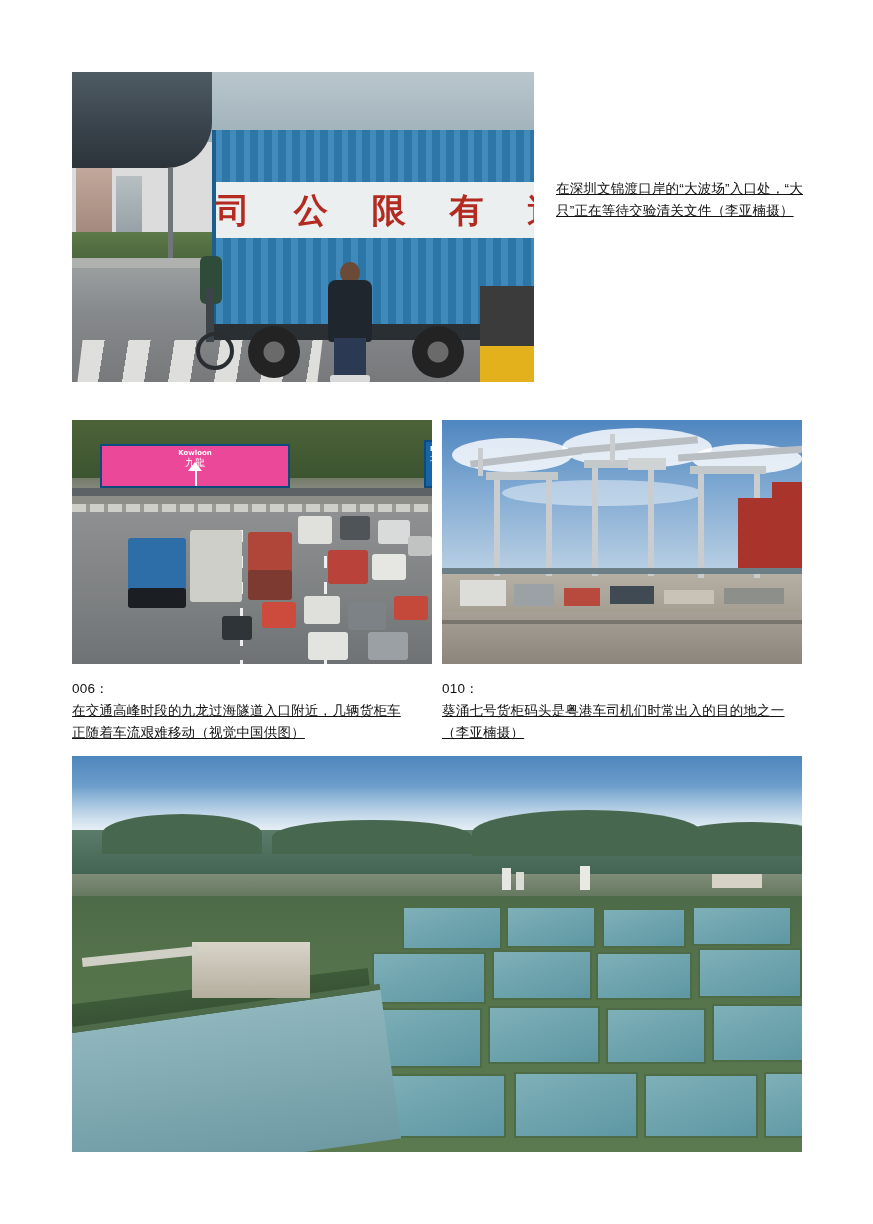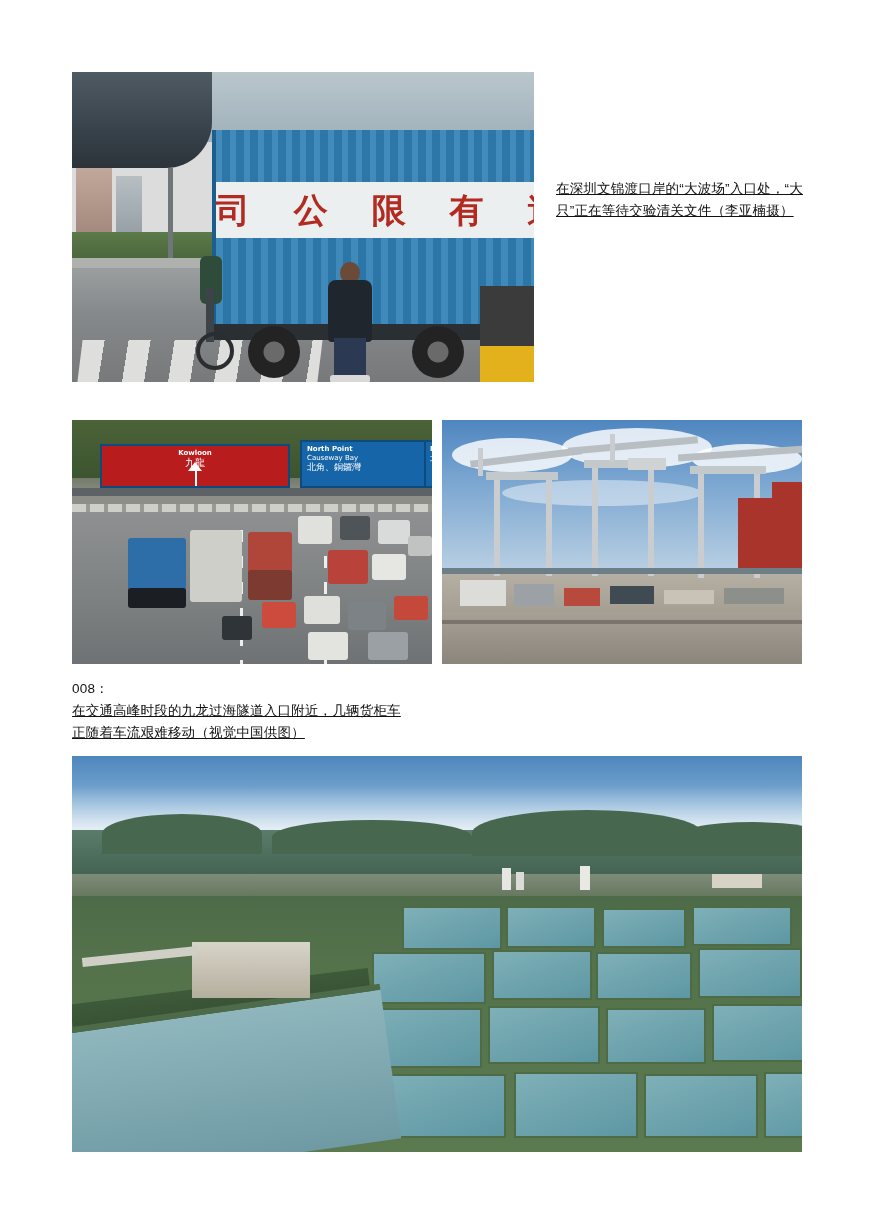--- a/index.html
+++ b/index.html
@@ -182,21 +182,21 @@
   .p9-trees {
     position: absolute; left: 0; top: 0; width: 100%; height: 58px;
     background: linear-gradient(180deg,#4c6338,#3c5430);
   }
   .p9-road {
     position: absolute; left: 0; top: 92px; width: 100%; height: 152px;
     background: linear-gradient(180deg,#8e9091 0%, #7d8081 60%, #6f7274 100%);
   }
   .p9-sign {
     position: absolute; left: 28px; top: 24px; width: 190px; height: 44px;
-    background: #b91c1c; border: 2px solid #0d4a7e;
+    background: #ec4899; border: 2px solid #0d4a7e;
     color: #fff; font-size: 7px; line-height: 9px; padding: 3px 5px; box-sizing: border-box;
     font-family: "DejaVu Sans", sans-serif;
   }
   .p9-sign2 {
     position: absolute; left: 228px; top: 20px; width: 132px; height: 48px;
     background: #1565a8; border: 2px solid #0d4a7e;
     color: #fff; font-size: 7px; line-height: 9px; padding: 3px 5px; box-sizing: border-box;
     font-family: "DejaVu Sans", sans-serif;
   }
   .p9-gantry {
@@ -351,25 +351,20 @@
     <div class="p9-bg"></div>
     <div class="p9-trees"></div>
 
     <div class="p9-sign">
       <div style="text-align:center;font-weight:bold;">Kowloon</div>
       <div style="text-align:center;font-size:10px;">九龍</div>
       <div style="position:absolute;left:50%;top:22px;width:2px;height:18px;background:#fff;"></div>
       <div style="position:absolute;left:calc(50% - 7px);top:16px;width:0;height:0;border-left:7px solid transparent;border-right:7px solid transparent;border-bottom:9px solid #fff;"></div>
     </div>
 
-    <div class="p9-sign2">
-      <div style="font-weight:bold;">North Point</div>
-      <div>Causeway Bay</div>
-      <div style="font-size:9px;">北角、銅鑼灣</div>
-    </div>
 
     <div style="position:absolute;left:352px;top:20px;width:56px;height:48px;background:#1565a8;border:2px solid #0d4a7e;color:#fff;font-size:7px;line-height:9px;padding:3px 4px;box-sizing:border-box;font-family:'DejaVu Sans',sans-serif;">
       <div style="font-weight:bold;">North Po</div>
       <div style="font-size:9px;">北角</div>
     </div>
 
     <div class="p9-gantry"></div>
     <div class="p9-barrier"></div>
     <div class="p9-road"></div>
 
@@ -390,21 +385,21 @@
     <div class="car" style="left:232px;top:176px;width:36px;height:28px;background:#dfe0dc;"></div>
     <div class="car" style="left:276px;top:182px;width:38px;height:28px;background:#7d8287;"></div>
     <div class="car" style="left:322px;top:176px;width:34px;height:24px;background:#c4493b;"></div>
     <div class="car" style="left:150px;top:196px;width:30px;height:24px;background:#2f3439;"></div>
     <div class="car" style="left:236px;top:212px;width:40px;height:28px;background:#e3e4e0;"></div>
     <div class="car" style="left:296px;top:212px;width:40px;height:28px;background:#9aa0a4;"></div>
     <div class="car" style="left:336px;top:116px;width:24px;height:20px;background:#c0c3c2;"></div>
   </div>
 
   <div class="caption" id="cap009">
-    <span class="num">008：</span>
+    <span class="num">006：</span>
     <span class="txt">在交通高峰时段的九龙过海隧道入口附近，几辆货柜车正随着车流艰难移动（视觉中国供图）</span>
   </div>
 
   <div class="fig photo" id="photo010">
     <div class="p10-sky"></div>
     <div class="p10-cloud" style="left:10px;top:18px;width:120px;height:34px;"></div>
     <div class="p10-cloud" style="left:120px;top:8px;width:150px;height:40px;"></div>
     <div class="p10-cloud" style="left:250px;top:24px;width:110px;height:30px;"></div>
     <div class="p10-cloud" style="left:60px;top:60px;width:200px;height:26px;opacity:.55;"></div>
     <div class="p10-ground"></div>
@@ -435,20 +430,24 @@
     <div style="position:absolute;left:18px;top:160px;width:46px;height:26px;background:#dcdcd8;"></div>
     <div style="position:absolute;left:72px;top:164px;width:40px;height:22px;background:#9ba1a4;"></div>
     <div style="position:absolute;left:122px;top:168px;width:36px;height:18px;background:#b84a3d;"></div>
     <div style="position:absolute;left:168px;top:166px;width:44px;height:18px;background:#3f4a52;"></div>
     <div style="position:absolute;left:222px;top:170px;width:50px;height:14px;background:#c8c3b6;"></div>
     <div style="position:absolute;left:282px;top:168px;width:60px;height:16px;background:#8d8f8a;"></div>
     <div style="position:absolute;left:0;top:192px;width:100%;height:52px;background:linear-gradient(180deg,#a6a096,#8b857b);"></div>
     <div style="position:absolute;left:0;top:200px;width:100%;height:4px;background:#7a756c;"></div>
   </div>
 
+  <div class="caption" id="cap010">
+    <span class="num">010：</span>
+    <span class="txt">葵涌七号货柜码头是粤港车司机们时常出入的目的地之一（李亚楠摄）</span>
+  </div>
 
   <div class="fig photo" id="photo011">
     <div class="p11-sky"></div>
     <div class="p11-cloudband"></div>
 
     <div class="p11-hills"></div>
     <div class="p11-hill-bump" style="left:30px;top:58px;width:160px;height:40px;"></div>
     <div class="p11-hill-bump" style="left:200px;top:64px;width:200px;height:34px;"></div>
     <div class="p11-hill-bump" style="left:400px;top:54px;width:230px;height:46px;"></div>
     <div class="p11-hill-bump" style="left:600px;top:66px;width:160px;height:34px;"></div>

